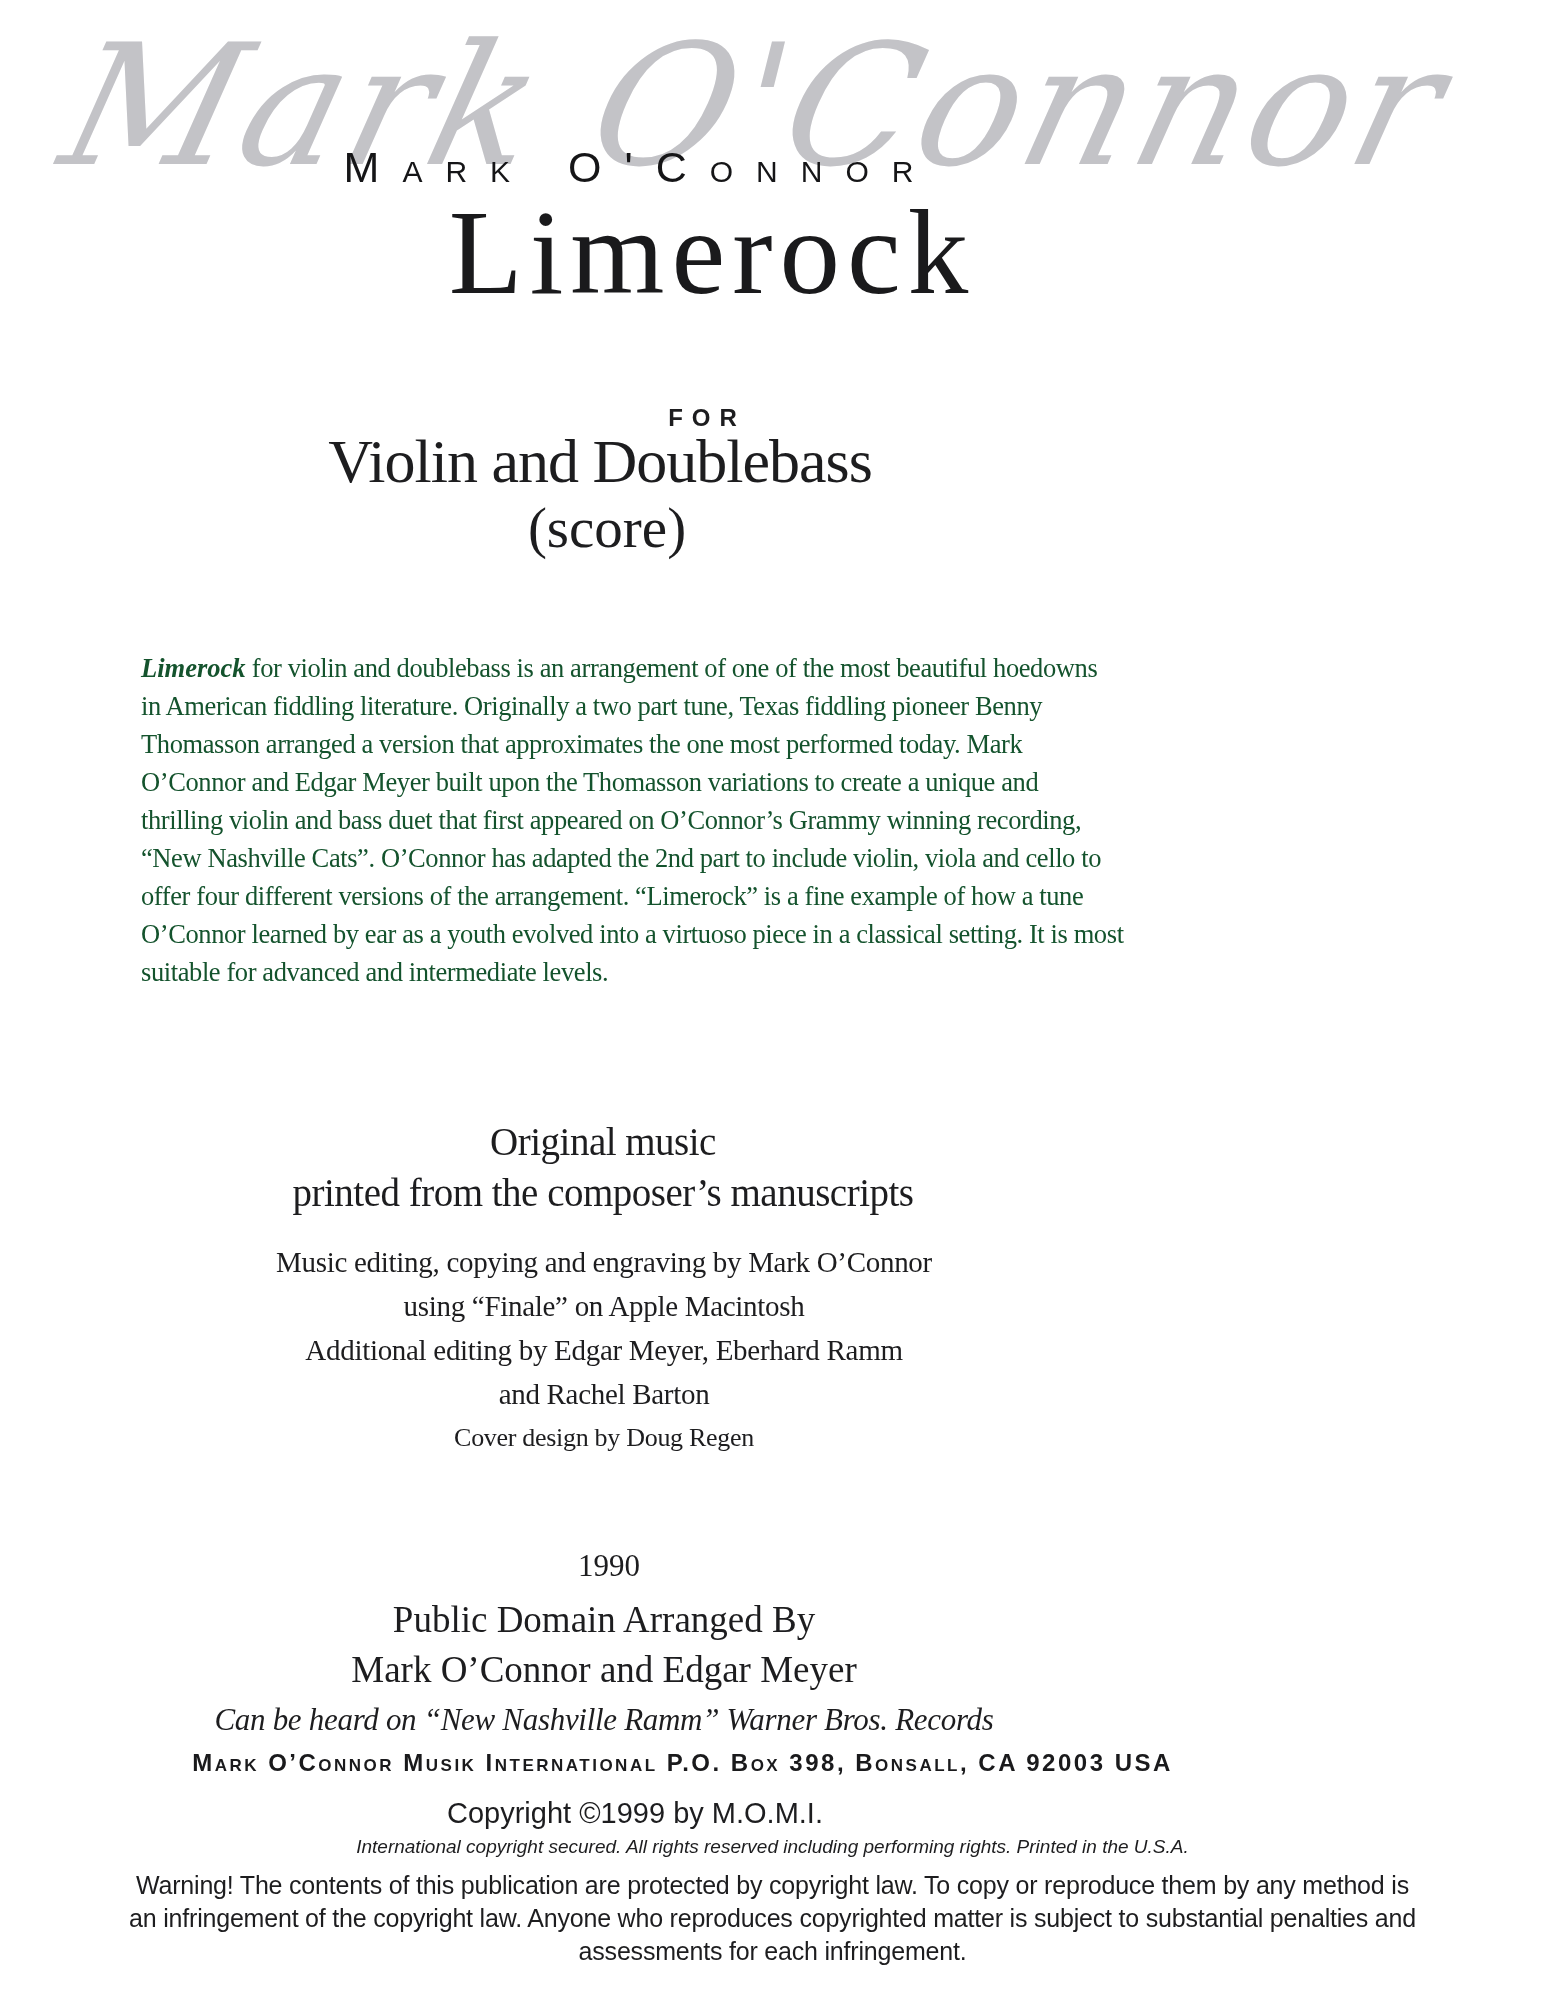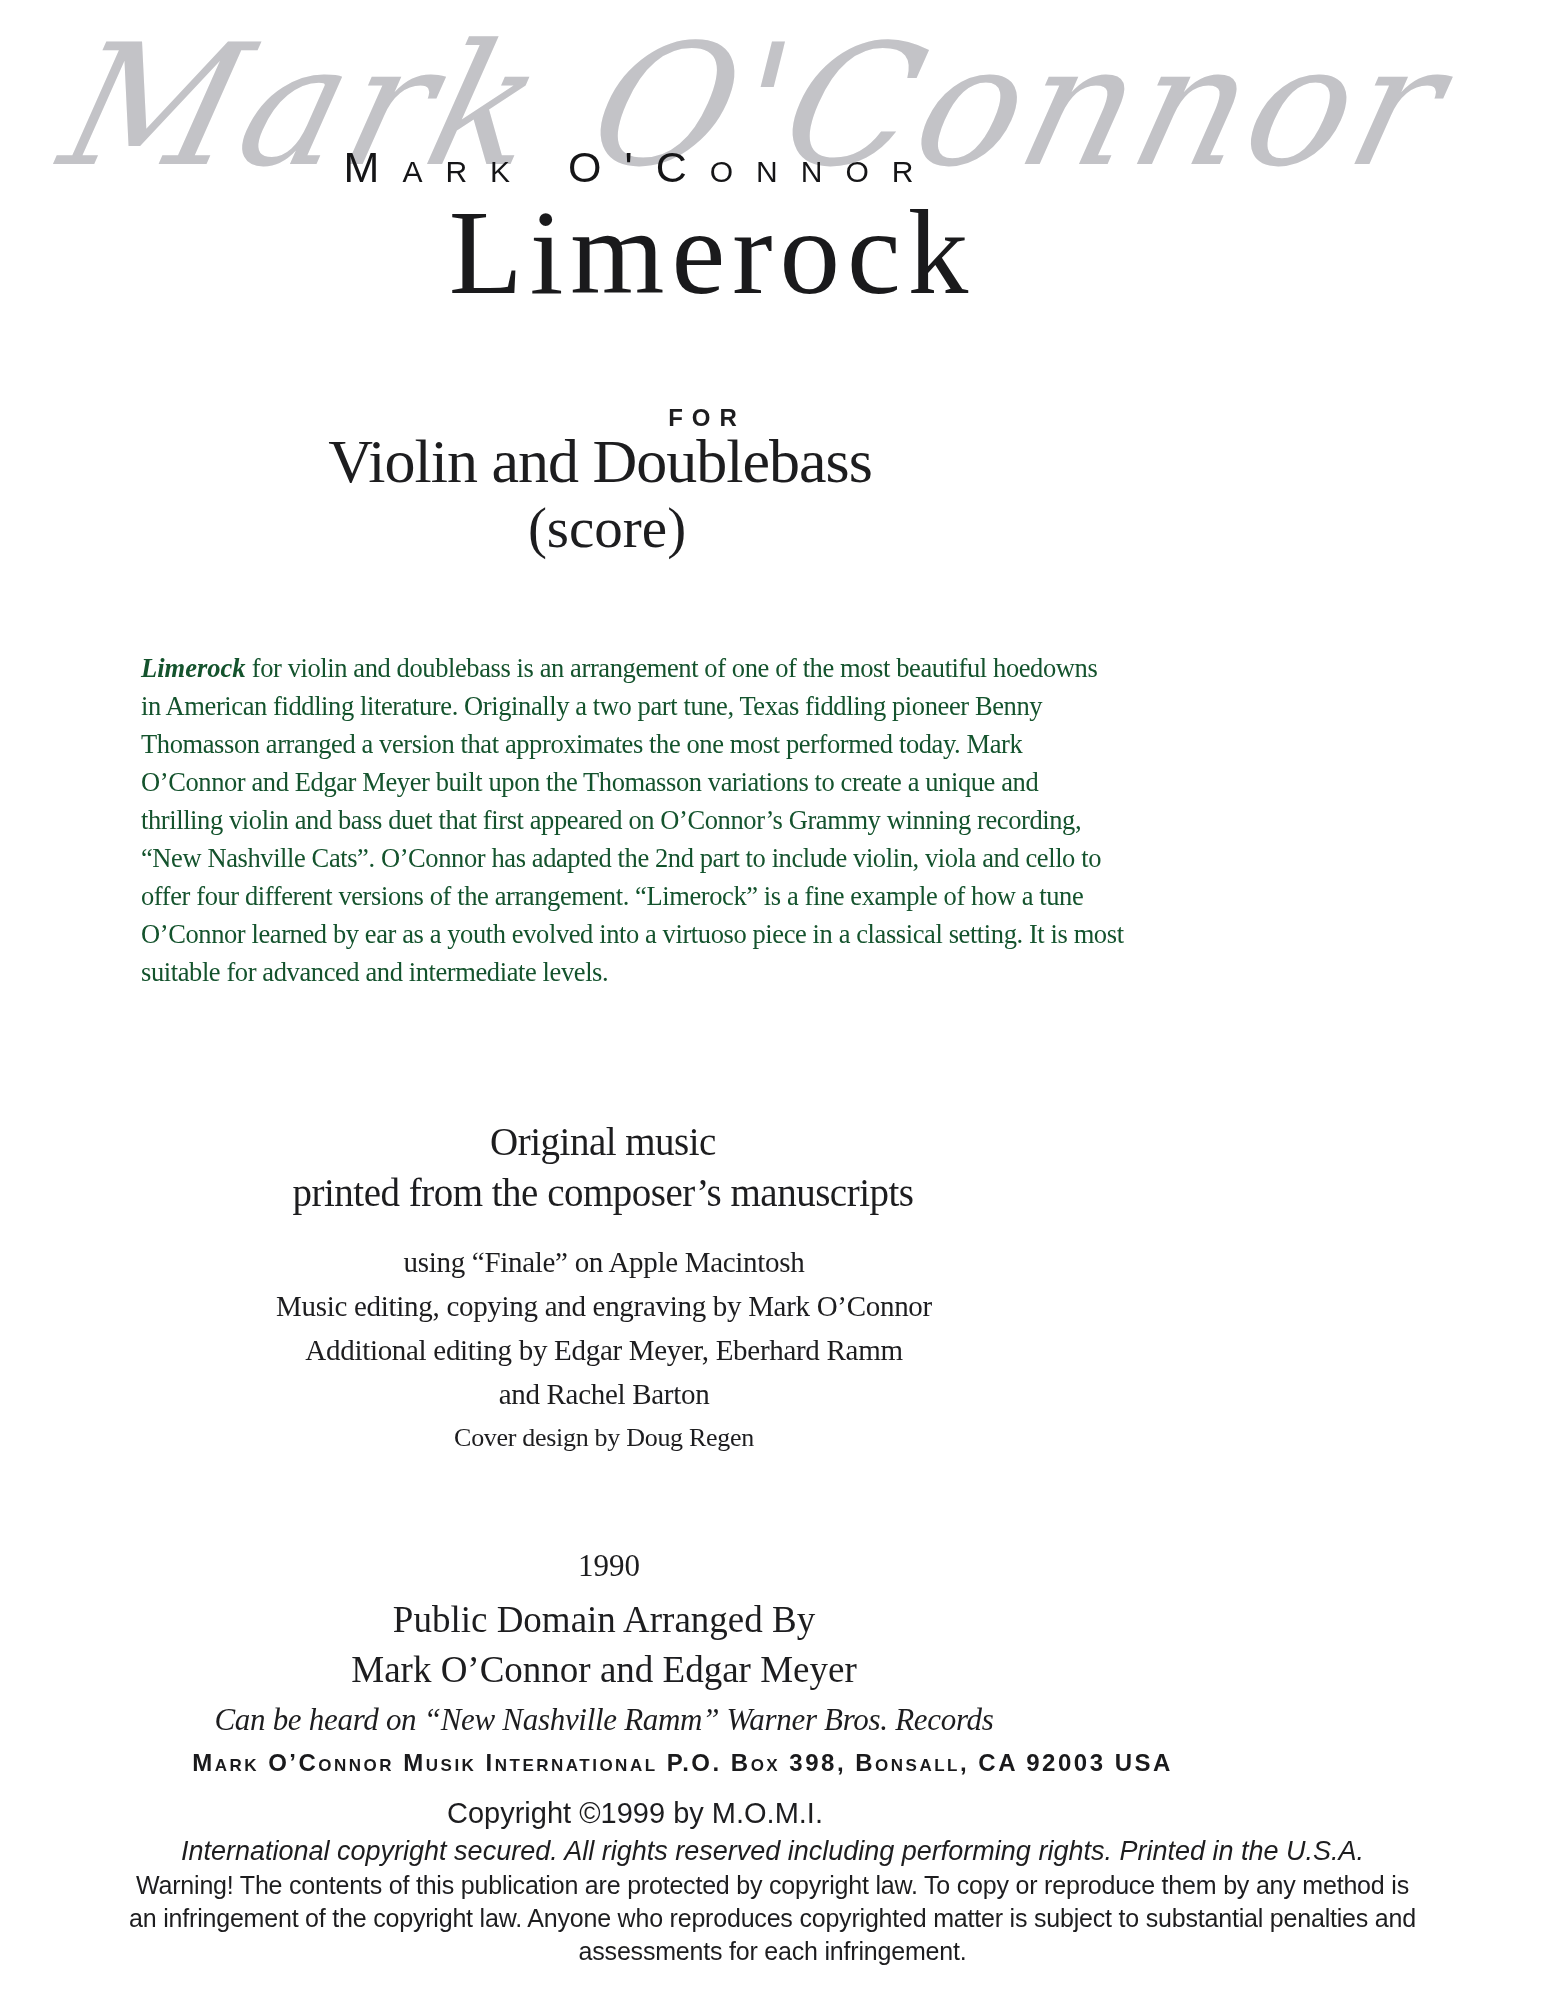--- a/index.html
+++ b/index.html
@@ -116,21 +116,21 @@
     left:0;top:1798px;width:1270px;
     text-align:center;
     font-family:"Liberation Sans", sans-serif;
     font-size:29px;line-height:1.1;
   }
   .rights{
     left:0;top:1837px;width:1545px;
     text-align:center;
     font-family:"Liberation Sans", sans-serif;
     font-style:italic;
-    font-size:27px;line-height:1.1;
+    font-size:19px;line-height:1.1;
   }
   .warning{
     left:0;top:1869px;width:1545px;
     text-align:center;
     font-family:"Liberation Sans", sans-serif;
     font-size:25px;
     line-height:33px;
     letter-spacing:-0.2px;
   }
 </style>
@@ -154,22 +154,22 @@
 thrilling violin and bass duet that first appeared on O’Connor’s Grammy winning recording,
 “New Nashville Cats”. O’Connor has adapted the 2nd part to include violin, viola and cello to
 offer four different versions of the arrangement. “Limerock” is a fine example of how a tune
 O’Connor learned by ear as a youth evolved into a virtuoso piece in a classical setting. It is most
 suitable for advanced and intermediate levels.</span></p>
 
   <div class="abs cx manuscript prelines">Original music
 printed from the composer’s manuscripts</div>
 
   <div class="abs cx credits">
+    <div>Music editing, copying and engraving by Mark O’Connor</div>
     <div>using “Finale” on Apple Macintosh</div>
-    <div>Music editing, copying and engraving by Mark O’Connor</div>
     <div>Additional editing by Edgar Meyer, Eberhard Ramm</div>
     <div>and Rachel Barton</div>
     <div class="cover">Cover design by Doug Regen</div>
   </div>
 
   <div class="abs cx year">1990</div>
 
   <div class="abs cx pd1">Public Domain Arranged By</div>
   <div class="abs cx pd2">Mark O’Connor and Edgar Meyer</div>
   <div class="abs cx heard">Can be heard on “New Nashville Ramm” Warner Bros. Records</div>

